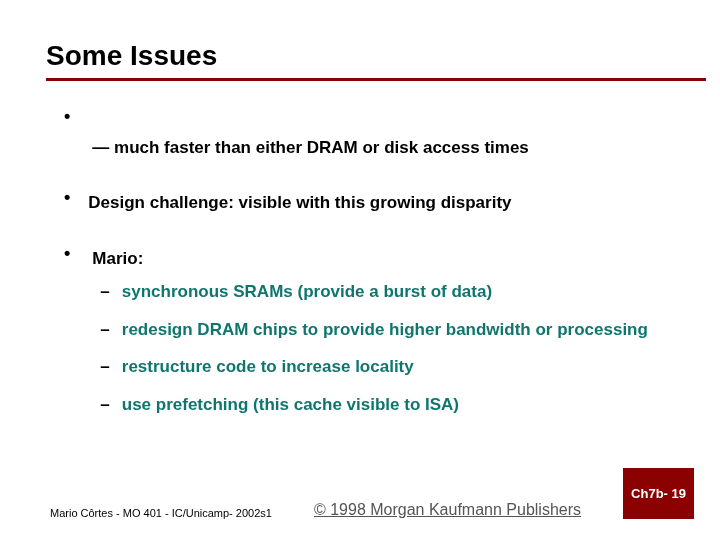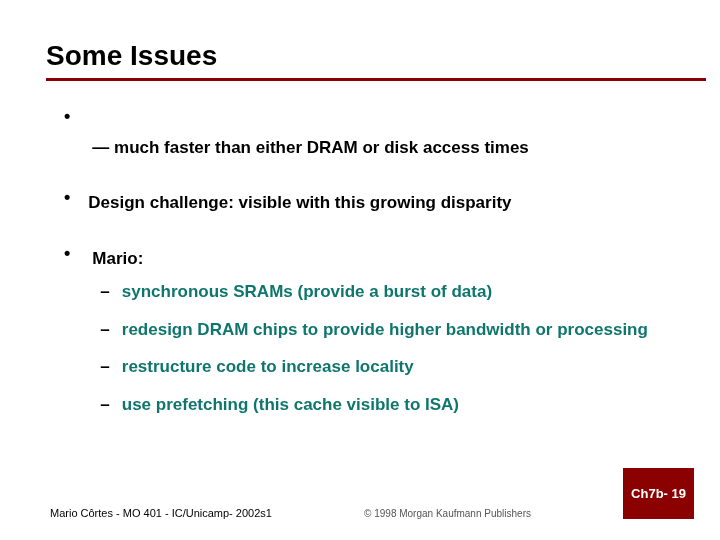--- a/index.html
+++ b/index.html
@@ -98,23 +98,24 @@
       justify-content: space-between;
       align-items: flex-end;
     }
 
     .footer-left {
       font-size: 11px;
       color: #000;
     }
 
     .footer-center {
-      font-size: 10px;
+      font-size: 16px;
       color: #555;
       text-align: left;
+      text-decoration: underline;
     }
 
     .footer-right {
       font-size: 13px;
       font-weight: bold;
       color: #000;
       background: #8B0000;
       color: #fff;
       padding: 18px 8px;
     }

